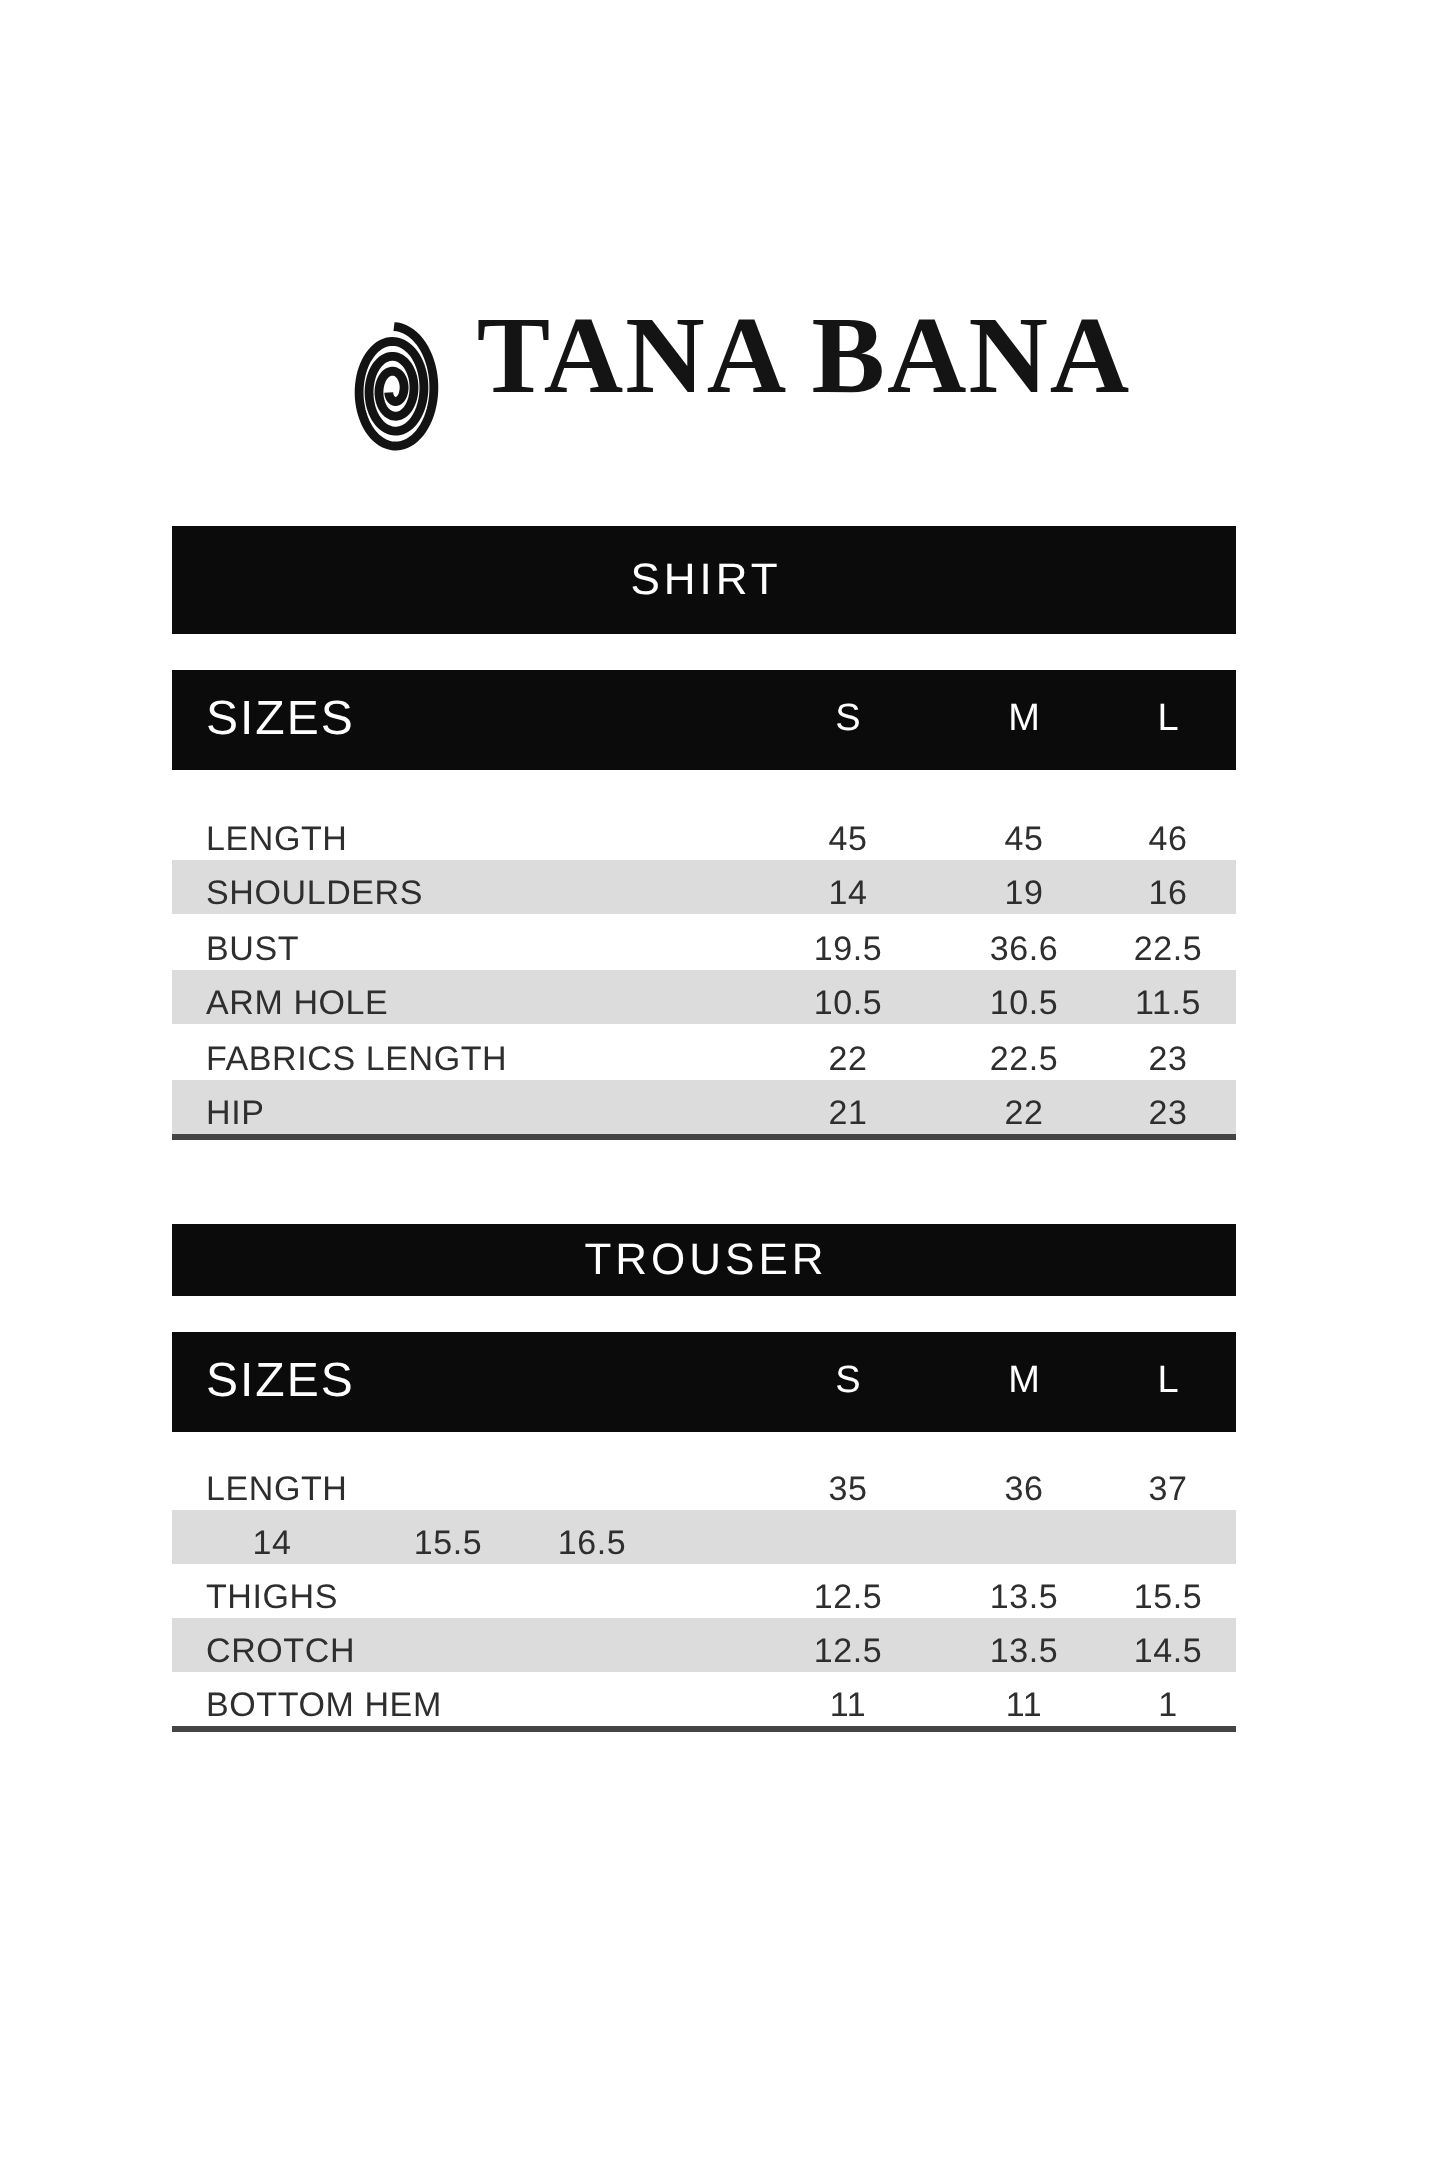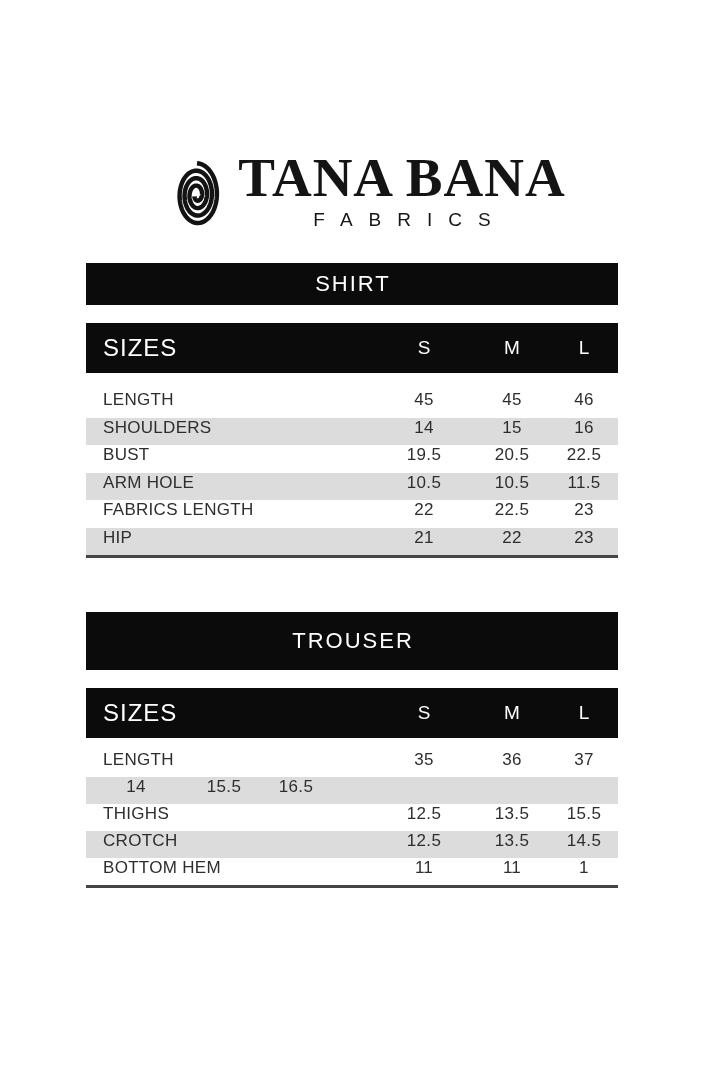--- a/index.html
+++ b/index.html
@@ -13,31 +13,31 @@
   .spiral path{fill:none;stroke:#131313;stroke-width:4.6;stroke-linecap:butt;}
   .logo-text{display:flex;flex-direction:column;align-items:center;}
   .brand-title{font-family:"Liberation Serif",serif;font-weight:bold;font-size:55px;line-height:50px;letter-spacing:1px;color:#141414;white-space:nowrap;}
   .brand-subtitle{font-family:"Liberation Sans",sans-serif;font-size:19px;font-weight:400;letter-spacing:16px;padding-left:16px;color:#161616;margin-top:6px;white-space:nowrap;}
 
   
   .section{position:absolute;left:86px;width:532px;}
   .section-shirt{top:263px;}
   .section-trouser{top:612px;}
 
-  .title-bar{background:#0b0b0b;height:42px;display:flex;align-items:center;justify-content:center;}
-  .section-trouser .title-bar{height:58px;}
+  .title-bar{background:#0b0b0b;height:54px;display:flex;align-items:center;justify-content:center;}
+  .section-trouser .title-bar{height:36px;}
   .title-bar span{color:#ffffff;font-size:22px;font-weight:500;letter-spacing:2px;padding-left:2px;}
 
   .sizes-bar{background:#0b0b0b;height:50px;display:flex;align-items:center;margin-top:18px;}
   .sizes-bar .sizes-label{flex:1;padding-left:17px;color:#ffffff;font-size:24px;font-weight:500;letter-spacing:1px;}
   .sizes-bar .val{color:#ffffff;font-size:19px;font-weight:500;}
 
   .rows{margin-top:17px;border-bottom:3px solid #454545;}
   .section-trouser .rows{margin-top:12px;}
-  .row{height:27.5px;display:flex;align-items:flex-start;font-size:17px;color:#2e2e2e;letter-spacing:0.3px;}
+  .row{height:27.5px;display:flex;align-items:flex-end;font-size:17px;color:#2e2e2e;letter-spacing:0.3px;}
   .section-trouser .row{height:27px;}
   .row:nth-child(even){background:#dcdcdc;}
   .row .label{flex:1;padding-left:17px;}
 
   .val{text-align:center;}
   .val.s{width:100px;}
   .val.m{width:76px;}
   .val.l{width:68px;}
 </style>
 </head>
@@ -46,21 +46,20 @@
 <div class="page">
 
   <header class="logo">
     <span class="spiral">
       <svg viewBox="0 0 52 78" xmlns="http://www.w3.org/2000/svg" aria-hidden="true">
         <path id="spiral-path" d="M26.00 6.00L27.82 6.22L29.61 6.66L31.37 7.32L33.08 8.19L34.74 9.27L36.32 10.55L37.82 12.02L39.22 13.66L40.53 15.47L41.73 17.43L42.82 19.52L43.78 21.74L44.61 24.06L45.31 26.46L45.87 28.94L46.30 31.47L46.57 34.04L46.71 36.63L46.70 39.21L46.55 41.77L46.26 44.30L45.83 46.78L45.27 49.19L44.57 51.50L43.76 53.72L42.83 55.82L41.79 57.80L40.64 59.62L39.41 61.30L38.09 62.81L36.69 64.14L35.23 65.30L33.72 66.26L32.16 67.03L30.58 67.60L28.97 67.97L27.35 68.14L25.74 68.10L24.14 67.87L22.56 67.43L21.02 66.81L19.52 66.00L18.08 65.00L16.70 63.84L15.40 62.51L14.18 61.03L13.05 59.41L12.01 57.66L11.09 55.80L10.27 53.83L9.56 51.77L8.97 49.65L8.51 47.46L8.17 45.23L7.95 42.98L7.86 40.71L7.90 38.45L8.06 36.21L8.34 34.01L8.75 31.86L9.26 29.77L9.89 27.76L10.63 25.85L11.47 24.04L12.40 22.35L13.41 20.79L14.51 19.36L15.68 18.08L16.90 16.96L18.18 15.99L19.51 15.19L20.87 14.57L22.25 14.11L23.65 13.83L25.05 13.73L26.45 13.80L27.84 14.05L29.20 14.46L30.52 15.04L31.81 15.78L33.04 16.68L34.22 17.72L35.33 18.90L36.36 20.21L37.32 21.64L38.19 23.17L38.97 24.80L39.65 26.52L40.23 28.30L40.71 30.15L41.08 32.04L41.35 33.96L41.51 35.90L41.56 37.85L41.50 39.78L41.33 41.70L41.06 43.57L40.69 45.40L40.22 47.17L39.66 48.87L39.01 50.48L38.28 52.00L37.46 53.42L36.58 54.72L35.63 55.91L34.62 56.96L33.56 57.89L32.46 58.67L31.33 59.31L30.16 59.80L28.99 60.15L27.80 60.35L26.61 60.39L25.43 60.29L24.26 60.05L23.12 59.66L22.00 59.13L20.93 58.47L19.90 57.68L18.92 56.77L18.01 55.74L17.15 54.61L16.37 53.38L15.66 52.07L15.03 50.68L14.48 49.22L14.01 47.71L13.64 46.15L13.35 44.56L13.15 42.95L13.05 41.32L13.03 39.70L13.11 38.09L13.27 36.50L13.52 34.95L13.85 33.44L14.26 31.98L14.75 30.59L15.31 29.28L15.94 28.04L16.64 26.89L17.39 25.84L18.19 24.90L19.03 24.06L19.92 23.33L20.83 22.72L21.78 22.23L22.74 21.86L23.71 21.61L24.68 21.49L25.66 21.49L26.62 21.61L27.57 21.85L28.50 22.20L29.40 22.67L30.27 23.25L31.09 23.92L31.87 24.70L32.60 25.56L33.28 26.50L33.90 27.52L34.45 28.61L34.94 29.76L35.36 30.95L35.71 32.19L35.99 33.45L36.20 34.74L36.33 36.04L36.39 37.35L36.38 38.65L36.29 39.94L36.14 41.20L35.91 42.43L35.63 43.62L35.27 44.76L34.86 45.85L34.40 46.87L33.88 47.83L33.31 48.71L32.70 49.51L32.05 50.23L31.37 50.86L30.67 51.40L29.94 51.84L29.19 52.19L28.43 52.44L27.67 52.60L26.90 52.66L26.14 52.62L25.39 52.49L24.66 52.26L23.95 51.95L23.26 51.55L22.60 51.08L21.98 50.52L21.39 49.89L20.85 49.20L20.35 48.45L19.89 47.64L19.49 46.79L19.14 45.90L18.84 44.97L18.60 44.01L18.41 43.04L18.28 42.06L18.20 41.07L18.18 40.08L18.22 39.10L18.31 38.14L18.45 37.21L18.64 36.30L18.88 35.42L19.17 34.59L19.49 33.80L19.86 33.07L20.26 32.39L20.70 31.77L21.16 31.21L21.65 30.71L22.16 30.29L22.69 29.93L23.23 29.64L23.78 29.43L24.34 29.28L24.89 29.21L25.44 29.21L25.99 29.28L26.52 29.41L27.03 29.61L27.53 29.87L28.01 30.19L28.46 30.56L28.89 30.99L29.29 31.46L29.65 31.98L29.98 32.53L30.27 33.12L30.53 33.73L30.75 34.37L30.93 35.02L31.07 35.69L31.17 36.37L31.23 37.04L31.25 37.72L31.24 38.38L31.18 39.03L31.10 39.67L30.97 40.28L30.82 40.87L30.64 41.43L30.42 41.96L30.18 42.45L29.92 42.90L29.64 43.31L29.34 43.68L29.02 44.00L28.69 44.28L28.35 44.51L28.01 44.69L27.66 44.83L27.31 44.92L26.96 44.96L26.62 44.96L26.28 44.92L25.96 44.83L25.64 44.70L25.34 44.53L25.05 44.33L24.78 44.10L24.53 43.84L24.31 43.55L24.10 43.24L23.91 42.91L23.75 42.56L23.61 42.20L23.50 41.83L23.41 41.45L23.34 41.08L23.30 40.70L23.28 40.33"></path>
       </svg>
     </span>
     <div class="logo-text">
       <div class="brand-title">TANA BANA</div>
-      <div class="brand-subtitle">FABRICS</div>
     </div>
   </header>
 
   <section class="section section-shirt">
     <div class="title-bar">
       <span>SHIRT</span>
     </div>
     <div class="sizes-bar">
       <span class="sizes-label">SIZES</span>
       <span class="val s">S</span>
@@ -70,27 +69,27 @@
     <div class="rows">
       <div class="row">
         <span class="label">LENGTH</span>
         <span class="val s">45</span>
         <span class="val m">45</span>
         <span class="val l">46</span>
       </div>
       <div class="row">
         <span class="label">SHOULDERS</span>
         <span class="val s">14</span>
-        <span class="val m">15</span>
+        <span class="val m">19</span>
         <span class="val l">16</span>
       </div>
       <div class="row">
         <span class="label">BUST</span>
         <span class="val s">19.5</span>
-        <span class="val m">20.5</span>
+        <span class="val m">36.6</span>
         <span class="val l">22.5</span>
       </div>
       <div class="row">
         <span class="label">ARM HOLE</span>
         <span class="val s">10.5</span>
         <span class="val m">10.5</span>
         <span class="val l">11.5</span>
       </div>
       <div class="row">
         <span class="label">FABRICS LENGTH</span>

